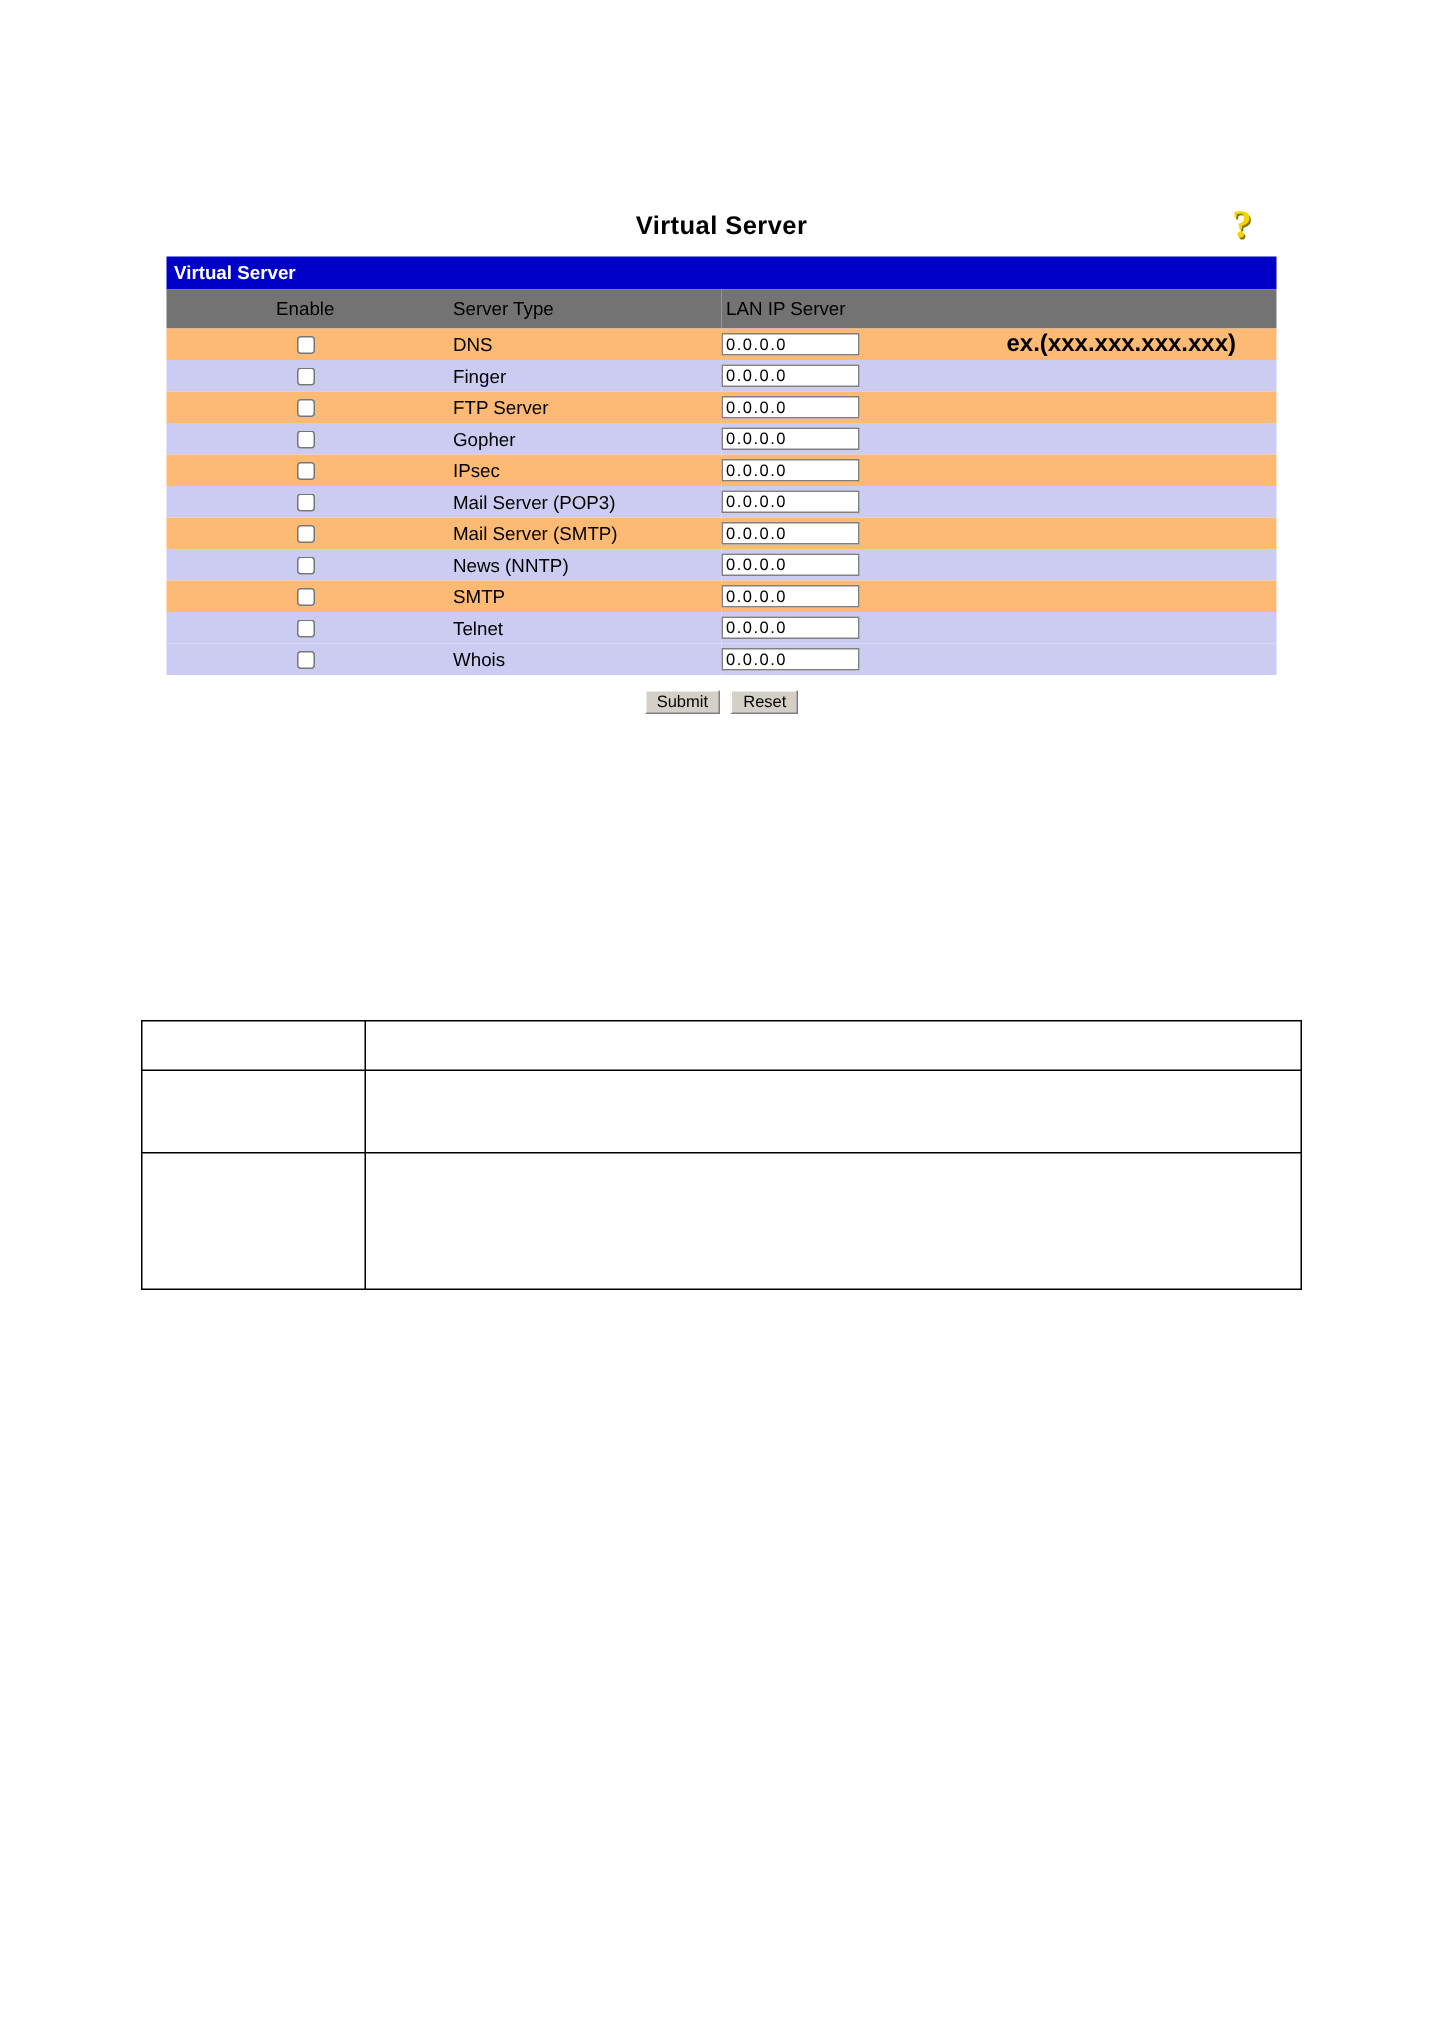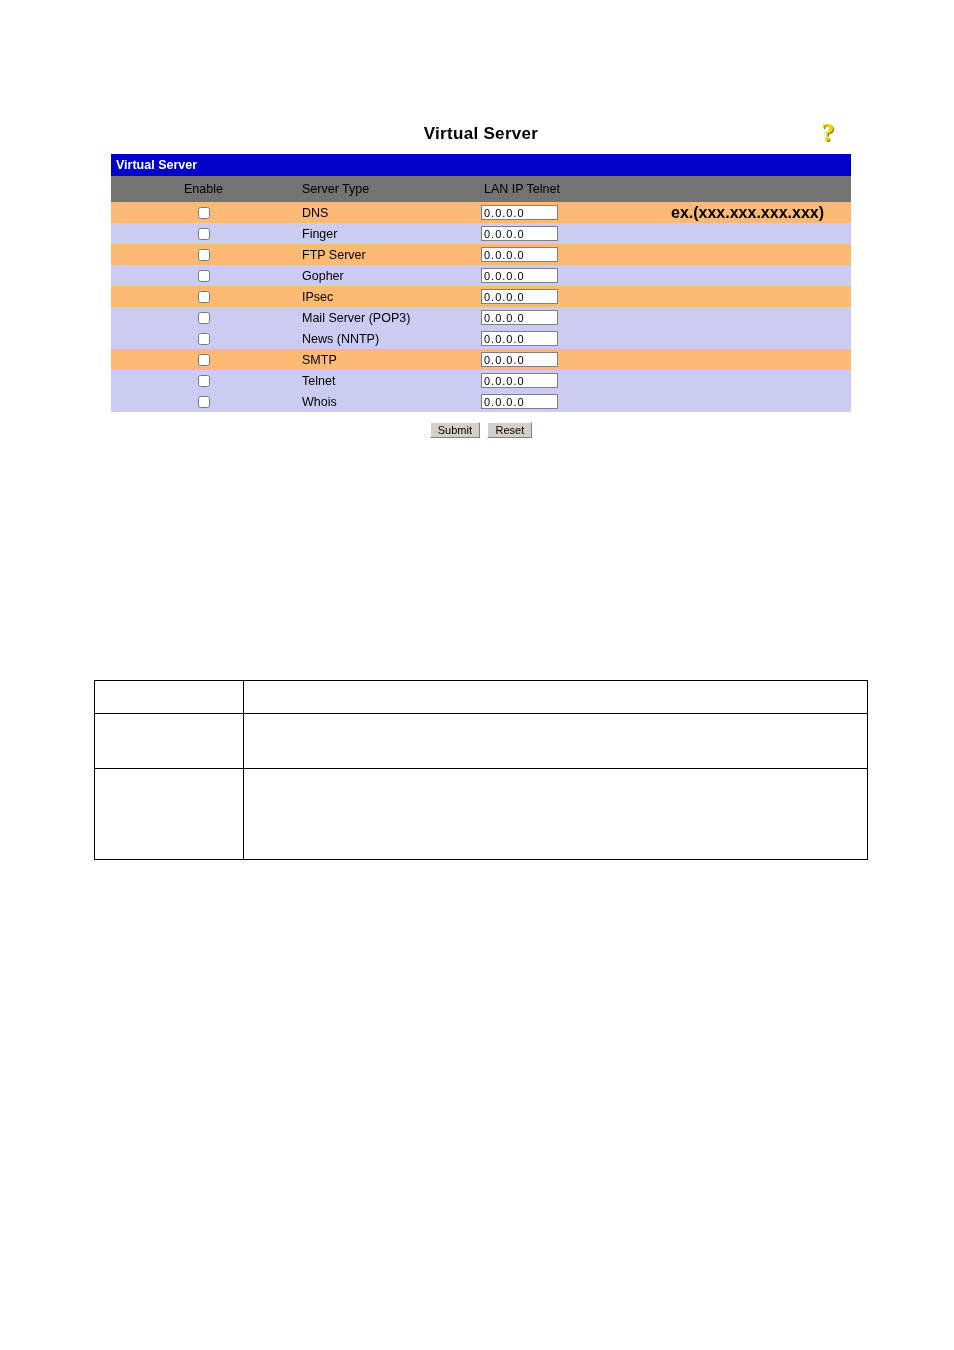--- a/index.html
+++ b/index.html
@@ -12,21 +12,21 @@
     height: 1350px;
     font-family: "Liberation Sans", sans-serif;
     position: relative;
     overflow: hidden;
   }
 
   
   #vs-panel {
     position: absolute;
     left: 111px;
-    top: 116px;
+    top: 133px;
     width: 740px;
   }
 
   #vs-title-row {
     position: relative;
     height: 38px;
   }
   #vs-title {
     text-align: center;
     font-size: 17px;
@@ -98,21 +98,21 @@
   td.c-note   { width: 342px; padding-left: 5px !important; }
 
   input.cb {
     width: 12px;
     height: 12px;
     margin: 0;
     padding: 0;
     vertical-align: middle;
   }
   input.ipbox {
-    width: 77px;
+    width: 92px;
     height: 15px;
     font-family: "Liberation Sans", sans-serif;
     font-size: 11px;
     letter-spacing: 1px;
     border: 1px solid #808080;
     background: #ffffff;
     padding: 0 2px;
     margin: 1px 0;
     box-sizing: border-box;
   }
@@ -173,21 +173,21 @@
 
   <table class="vs-table">
     <tbody>
         <tr class="section-head">
       <td colspan="4">Virtual Server</td>
     </tr>
 
     <tr class="col-head">
       <td class="c-enable">Enable</td>
       <td class="c-type">Server Type</td>
-      <td class="c-ip" colspan="2">LAN IP Telnet</td>
+      <td class="c-ip" colspan="2">LAN IP Server</td>
     </tr>
 
     <tr class="data-row row-plain">
       <td class="c-enable">
         <input class="cb" type="checkbox" style="">
       </td>
       <td class="c-type">DNS</td>
       <td class="c-ip">
         <input class="ipbox" type="text" value="0.0.0.0" style="">
       </td>
@@ -244,20 +244,30 @@
       <td class="c-enable">
         <input class="cb" type="checkbox" style="">
       </td>
       <td class="c-type">Mail Server (POP3)</td>
       <td class="c-ip">
         <input class="ipbox" type="text" value="0.0.0.0" style="">
       </td>
       <td class="c-note"></td>
     </tr>
 
+    <tr class="data-row row-plain">
+      <td class="c-enable">
+        <input class="cb" type="checkbox" style="">
+      </td>
+      <td class="c-type">Mail Server (SMTP)</td>
+      <td class="c-ip">
+        <input class="ipbox" type="text" value="0.0.0.0" style="">
+      </td>
+      <td class="c-note"></td>
+    </tr>
 
     <tr class="data-row row-alt">
       <td class="c-enable">
         <input class="cb" type="checkbox" style="">
       </td>
       <td class="c-type">News (NNTP)</td>
       <td class="c-ip">
         <input class="ipbox" type="text" value="0.0.0.0" style="">
       </td>
       <td class="c-note"></td>

